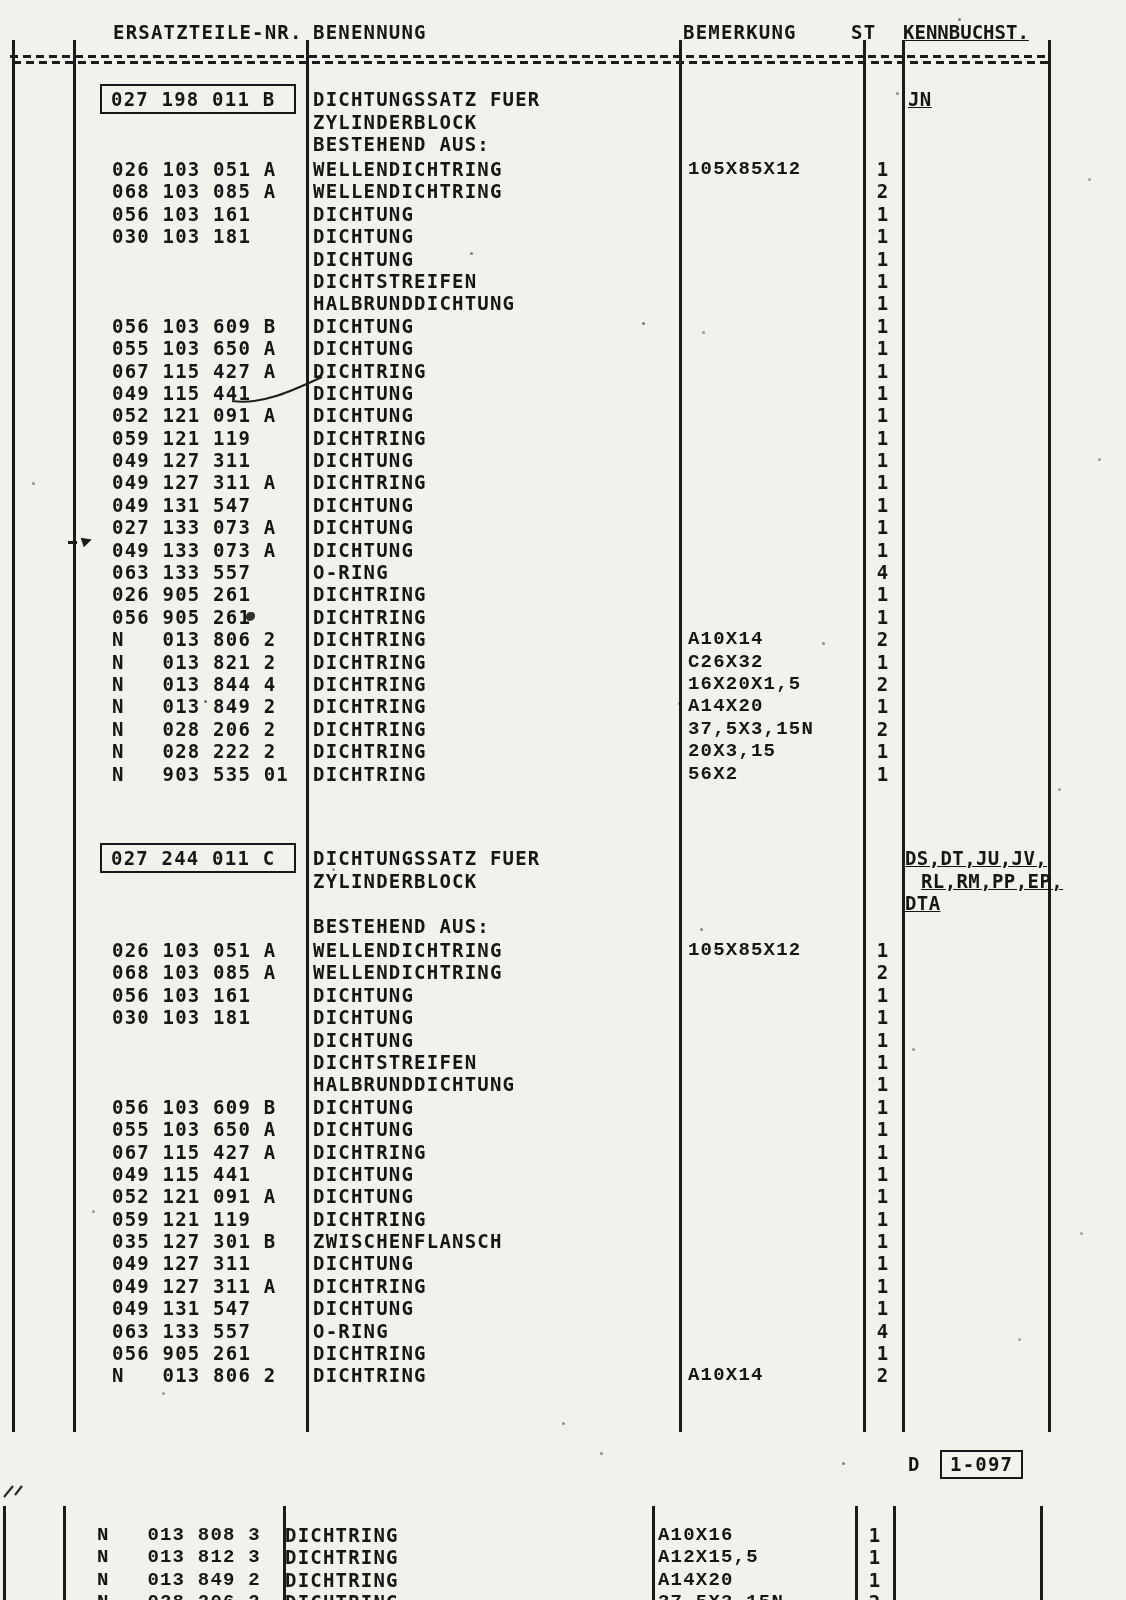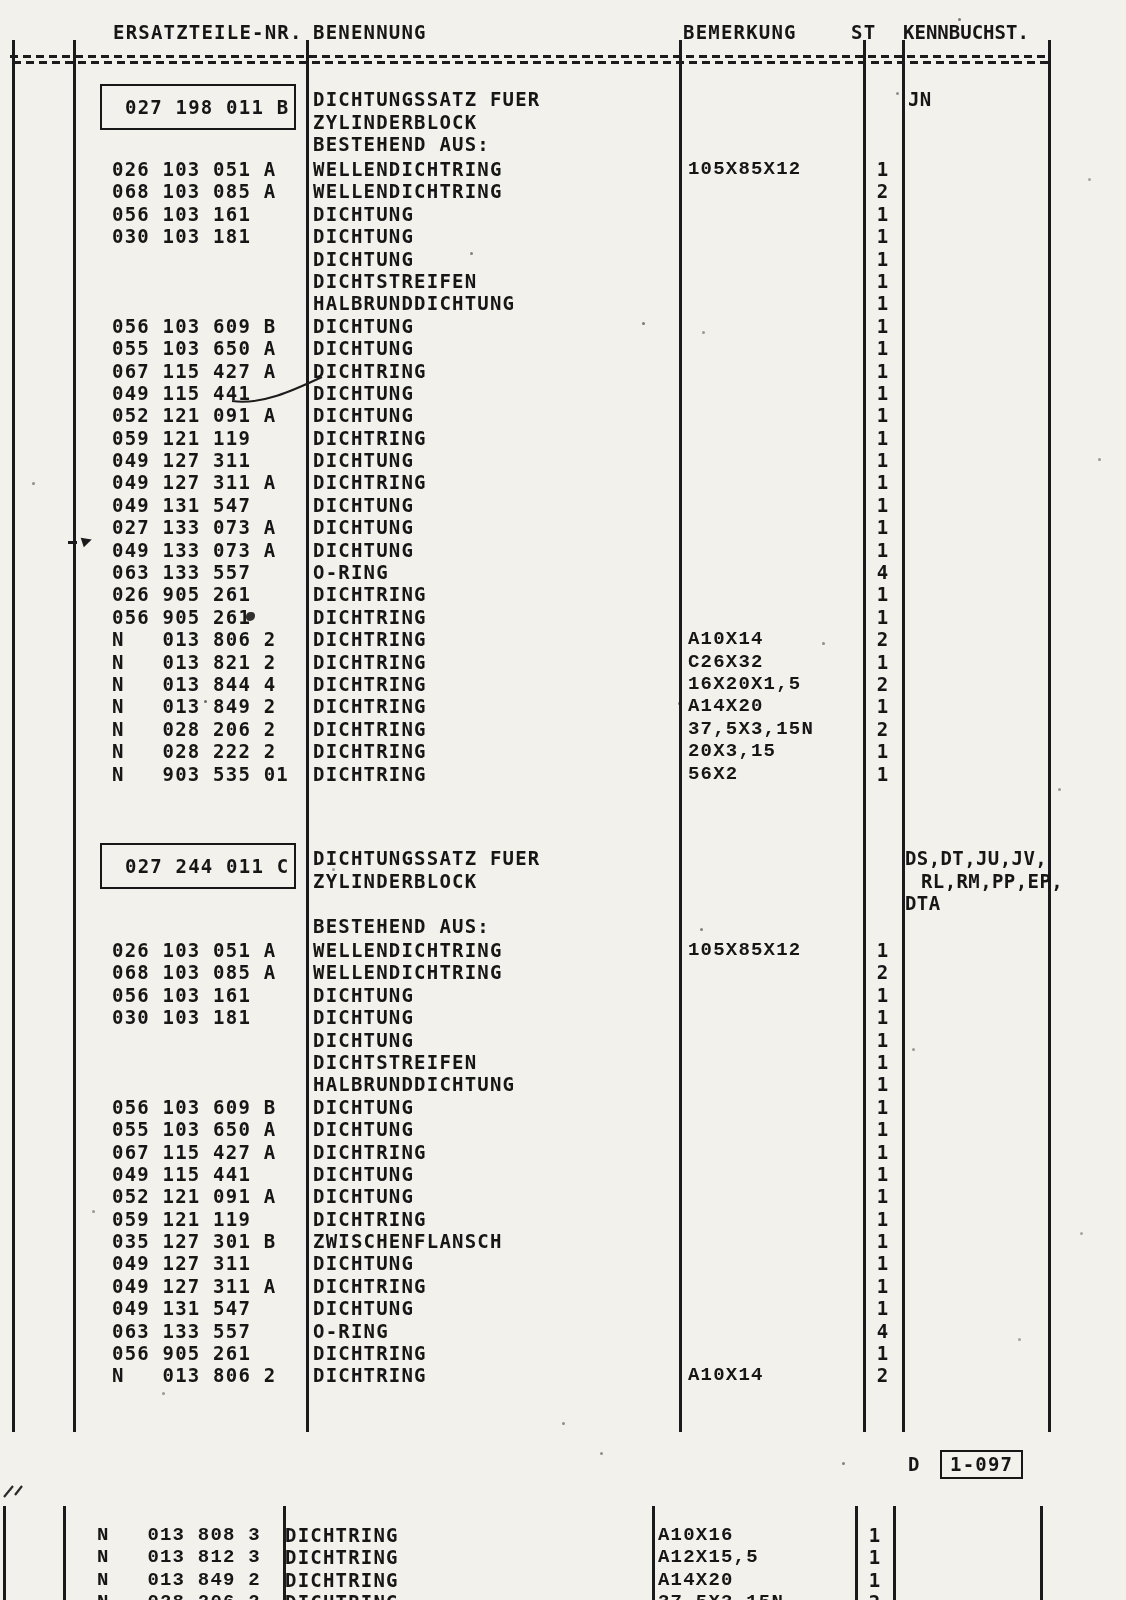--- a/index.html
+++ b/index.html
@@ -21,36 +21,36 @@
   
   .hrule{
     position:absolute;left:10px;top:55px;width:1040px;height:10px;
     background:
       repeating-linear-gradient(90deg,#1c1c1c 0 8px,rgba(0,0,0,0) 8px 13px) 0 0/100% 3px no-repeat,
       repeating-linear-gradient(90deg,#1c1c1c 0 8px,rgba(0,0,0,0) 8px 13px) 3px 6px/100% 3px no-repeat;
   }
   .kitbox{
     position:absolute;
     border:2.5px solid #171717;
-    width:196px;height:46px;
+    width:196px;height:30px;
     display:flex;align-items:center;
-    padding-left:23px;box-sizing:border-box;
+    padding-left:9px;box-sizing:border-box;
   }
   .rows{position:absolute;left:0;top:0;width:1126px;}
   .row{position:relative;height:22.4px;padding-left:36px;}
   .row span{position:absolute;top:0;white-space:pre;}
   .c-part{left:112px;}
   .c-name{left:313px;}
   .c-remark{left:688px;font-family:Liberation Mono, monospace;}
   .c-qty{left:864px;width:38px;text-align:center;}
   .bottom .c-part{left:97px;font-family:Liberation Mono, monospace;}
   .bottom .c-name{left:285px;}
   .bottom .c-remark{left:658px;}
   .bottom .c-qty{left:856px;width:38px;}
-  .code{letter-spacing:0.4px;}
+  .code{letter-spacing:0.4px;text-decoration:underline;}
   .pagebox{
     position:absolute;left:940px;top:1450px;
     border:2.5px solid #171717;
     padding:1px 8px 2px 8px;
   }
   
   .speck{
     position:absolute;left:0;top:0;width:3px;height:3px;border-radius:50%;
     background:transparent;
     box-shadow:

